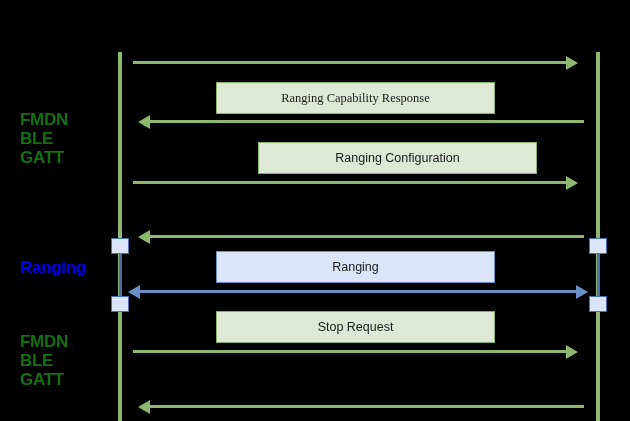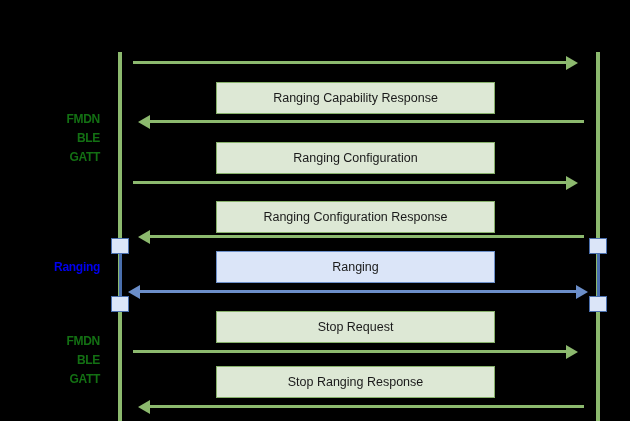--- a/index.html
+++ b/index.html
@@ -38,22 +38,22 @@
   
   .lifeline-blue {
     position: absolute;
     width: 3px;
     background: #4a6fae;
   }
 
   
   .phase-label {
     position: absolute;
-    text-align: right;
-    font-size: 12px;
+    text-align: left;
+    font-size: 17px;
     font-weight: bold;
     line-height: 19px;
     white-space: pre-line;
     letter-spacing: -0.3px;
   }
   .phase-label.gatt   { color: #137013; }
   .phase-label.rangin { color: #0000ee; }
 
   
   .msg-box {
@@ -117,38 +117,36 @@
 BLE
 GATT</div>
   <div class="phase-label rangin" style="left:20px; top:258px; width:80px;">Ranging</div>
   <div class="phase-label gatt" style="left:20px; top:332px; width:80px;">FMDN
 BLE
 GATT</div>
 
   <div class="arrow-line green" style="left:133px; top:61px; width:434px;"></div>
   <div class="arrow-head right green" style="left:566px; top:55.5px;"></div>
 
-  <div class="msg-box green" style="top:82px;">Ranging Capability Response</div>
+  <div class="msg-box green" style="top:82px;font-family:Liberation Serif, serif;">Ranging Capability Response</div>
   <div class="arrow-line green" style="left:150px; top:120px; width:434px;"></div>
   <div class="arrow-head left green" style="left:138px; top:114.5px;"></div>
 
-  <div class="msg-box green" style="top:142px;">Ranging Configuration</div>
+  <div class="msg-box green" style="top:142px;margin-left:42px;">Ranging Configuration</div>
   <div class="arrow-line green" style="left:133px; top:181px; width:434px;"></div>
   <div class="arrow-head right green" style="left:566px; top:175.5px;"></div>
 
-  <div class="msg-box green" style="top:201px;">Ranging Configuration Response</div>
   <div class="arrow-line green" style="left:150px; top:235px; width:434px;"></div>
   <div class="arrow-head left green" style="left:138px; top:229.5px;"></div>
 
   <div class="msg-box blue" style="top:251px;">Ranging</div>
   <div class="arrow-line blue" style="left:140px; top:290px; width:437px;"></div>
   <div class="arrow-head left blue" style="left:128px; top:284.5px;"></div>
   <div class="arrow-head right blue" style="left:576px; top:284.5px;"></div>
 
   <div class="msg-box green" style="top:311px;">Stop Request</div>
   <div class="arrow-line green" style="left:133px; top:350px; width:434px;"></div>
   <div class="arrow-head right green" style="left:566px; top:344.5px;"></div>
 
-  <div class="msg-box green" style="top:366px;">Stop Ranging Response</div>
   <div class="arrow-line green" style="left:150px; top:405px; width:434px;"></div>
   <div class="arrow-head left green" style="left:138px; top:399.5px;"></div>
 
 </div>
 
 </body></html>

